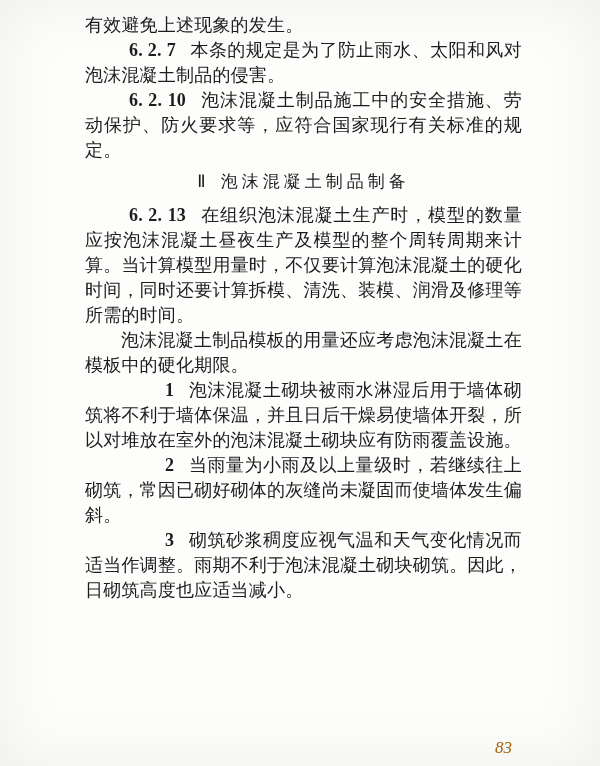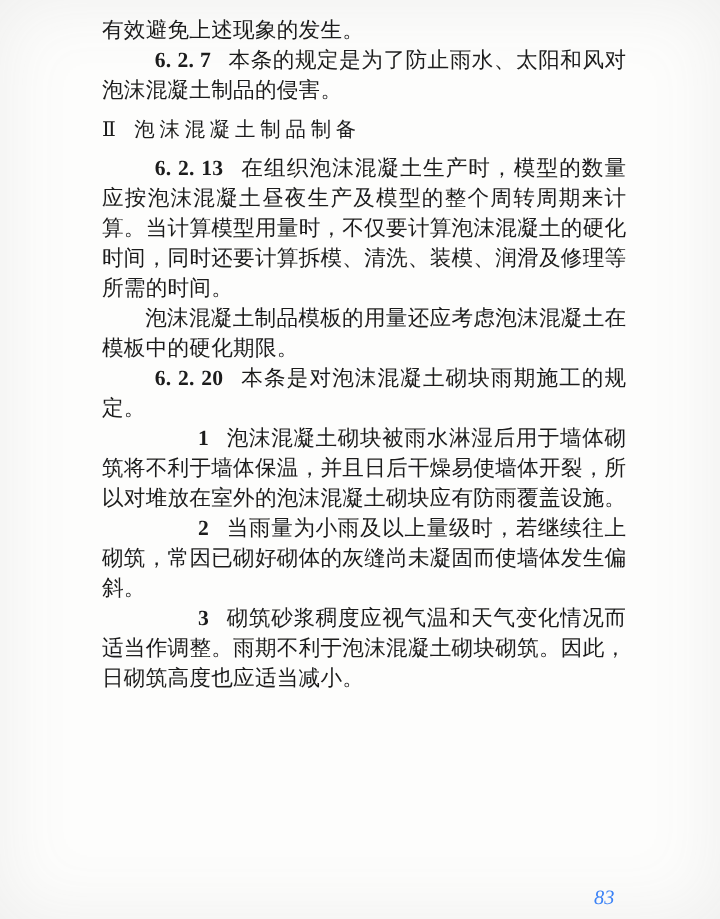--- a/index.html
+++ b/index.html
@@ -36,75 +36,76 @@
     white-space: nowrap;
     margin-left: 44px;
   }
   .indent {
     text-indent: 2em;
   }
   .heading {
     margin: 7px 0 8px 0;
     font-size: 17px;
     line-height: 25px;
-    text-align: left;
+    text-align: center;
     font-weight: normal;
+    font-family: Liberation Mono, monospace;
   }
   .roman {
     margin-right: 0.9em;
   }
   .title-2 {
     letter-spacing: 4px;
   }
   .title-3 {
     letter-spacing: 10px;
   }
   .page-number {
     position: absolute;
     right: 88px;
     bottom: 8px;
     font-style: italic;
     font-size: 17px;
     line-height: 20px;
-    color: #3b82f6;
+    color: #a16207;
   }
 </style>
 </head>
 <body>
 
 <div class="page">
   <div class="content">
 
     <p class="para">
       <span>有效避免上述现象的发生。</span>
     </p>
 
     <p class="para">
       <span class="clause-num">6. 2. 7</span><span>本条的规定是为了防止雨水、太阳和风对泡沫混凝土制品的侵害。</span>
     </p>
 
+    <p class="para">
+      <span class="clause-num">6. 2. 10</span><span>泡沫混凝土制品施工中的安全措施、劳动保护、防火要求等，应符合国家现行有关标准的规定。</span>
+    </p>
 
     <h3 class="heading">
       <span class="roman">Ⅱ</span><span class="title-2">泡沫混凝土制品制备</span>
     </h3>
 
     <p class="para">
       <span class="clause-num">6. 2. 13</span><span>在组织泡沫混凝土生产时，模型的数量应按泡沫混凝土昼夜生产及模型的整个周转周期来计算。当计算模型用量时，不仅要计算泡沫混凝土的硬化时间，同时还要计算拆模、清洗、装模、润滑及修理等所需的时间。</span>
     </p>
 
     <p class="para indent">
       <span>泡沫混凝土制品模板的用量还应考虑泡沫混凝土在模板中的硬化期限。</span>
     </p>
 
 
 
 
-    <p class="para">
-      <span class="clause-num">6. 2. 20</span><span>本条是对泡沫混凝土砌块雨期施工的规定。</span>
-    </p>
 
     <p class="para indent">
       <span class="clause-num">1</span><span>泡沫混凝土砌块被雨水淋湿后用于墙体砌筑将不利于墙体保温，并且日后干燥易使墙体开裂，所以对堆放在室外的泡沫混凝土砌块应有防雨覆盖设施。</span>
     </p>
 
     <p class="para indent">
       <span class="clause-num">2</span><span>当雨量为小雨及以上量级时，若继续往上砌筑，常因已砌好砌体的灰缝尚未凝固而使墙体发生偏斜。</span>
     </p>
 
     <p class="para indent">

